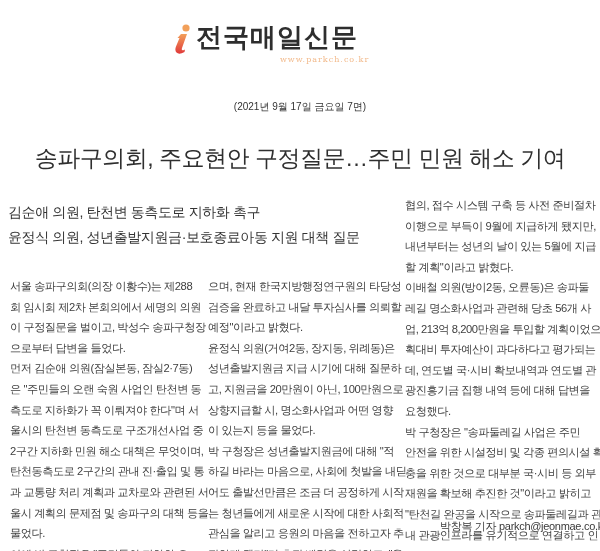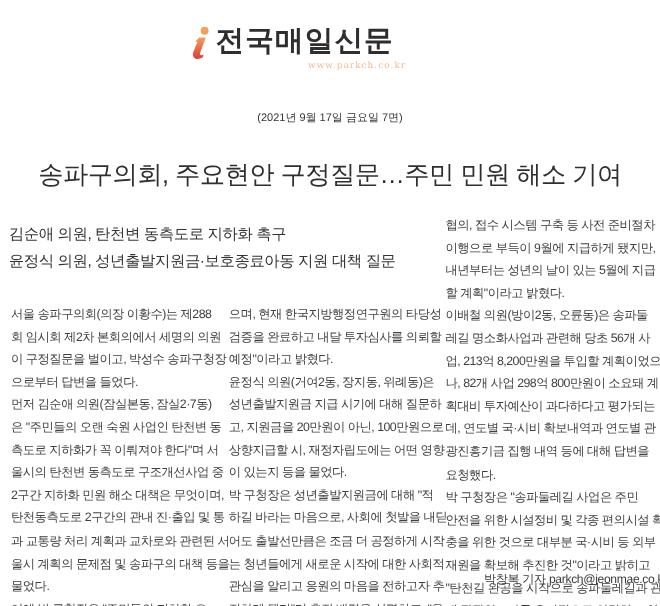--- a/index.html
+++ b/index.html
@@ -163,40 +163,39 @@
 
 </div>
 
 <div class="col col-2">
   <span class="line">으며, 현재 한국지방행정연구원의 타당성</span>
   <span class="line">검증을 완료하고 내달 투자심사를 의뢰할</span>
   <span class="line">예정"이라고 밝혔다.</span>
   <span class="line">   윤정식 의원(거여2동, 장지동, 위례동)은</span>
   <span class="line">성년출발지원금 지급 시기에 대해 질문하</span>
   <span class="line">고, 지원금을 20만원이 아닌, 100만원으로</span>
-  <span class="line">상향지급할 시, 재정자립도에는 어떤 영향</span>
+  <span class="line">상향지급할 시, 명소화사업과 어떤 영향</span>
   <span class="line">이 있는지 등을 물었다.</span>
   <span class="line">   박 구청장은 성년출발지원금에 대해 "적</span>
   <span class="line">하길 바라는 마음으로, 사회에 첫발을 내딛</span>
   <span class="line">어도 출발선만큼은 조금 더 공정하게 시작</span>
   <span class="line">는 청년들에게 새로운 시작에 대한 사회적</span>
   <span class="line">관심을 알리고 응원의 마음을 전하고자 추</span>
   <span class="line">진하게 됐다"며 추진 배경을 설명하고, "올</span>
 
 </div>
 
 <div class="col col-3">
   <span class="line">협의, 접수 시스템 구축 등 사전 준비절차</span>
   <span class="line">이행으로 부득이 9월에 지급하게 됐지만,</span>
   <span class="line">내년부터는 성년의 날이 있는 5월에 지급</span>
   <span class="line">할 계획"이라고 밝혔다.</span>
   <span class="line">   이배철 의원(방이2동, 오륜동)은 송파둘</span>
   <span class="line">레길 명소화사업과 관련해 당초 56개 사</span>
   <span class="line">업, 213억 8,200만원을 투입할 계획이었으</span>
-  <span class="line">나, 82개 사업 298억 800만원이 소요돼 계</span>
   <span class="line">획대비 투자예산이 과다하다고 평가되는</span>
   <span class="line">데, 연도별 국·시비 확보내역과 연도별 관</span>
   <span class="line">광진흥기금 집행 내역 등에 대해 답변을</span>
   <span class="line">요청했다.</span>
   <span class="line">   박 구청장은 "송파둘레길 사업은 주민</span>
   <span class="line">안전을 위한 시설정비 및 각종 편의시설 확</span>
   <span class="line">충을 위한 것으로 대부분 국·시비 등 외부</span>
   <span class="line">재원을 확보해 추진한 것"이라고 밝히고</span>
   <span class="line">"탄천길 완공을 시작으로 송파둘레길과 관</span>
   <span class="line">내 관광인프라를 유기적으로 연결하고 인</span>

